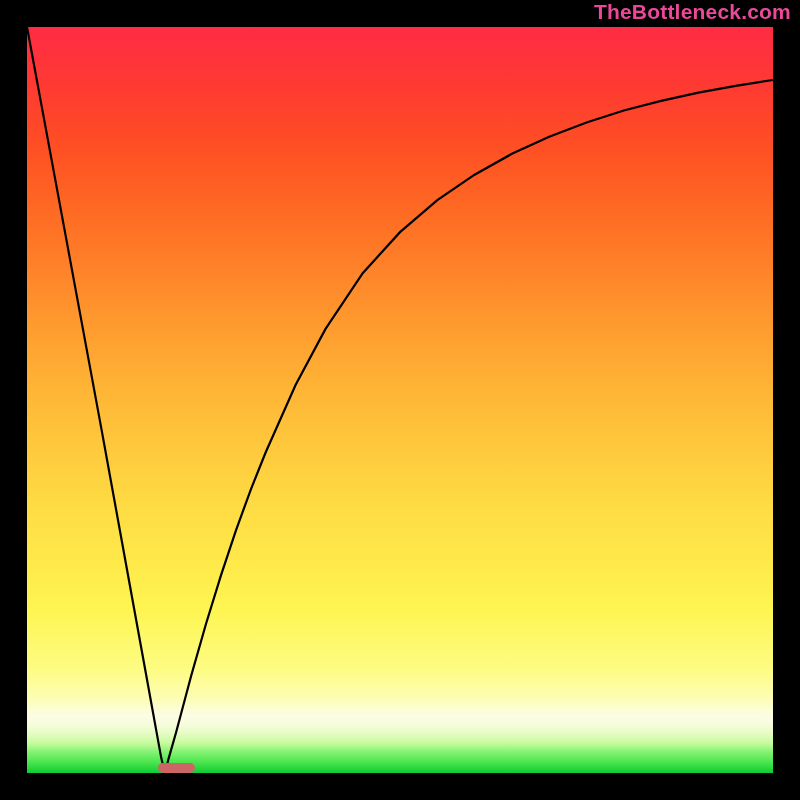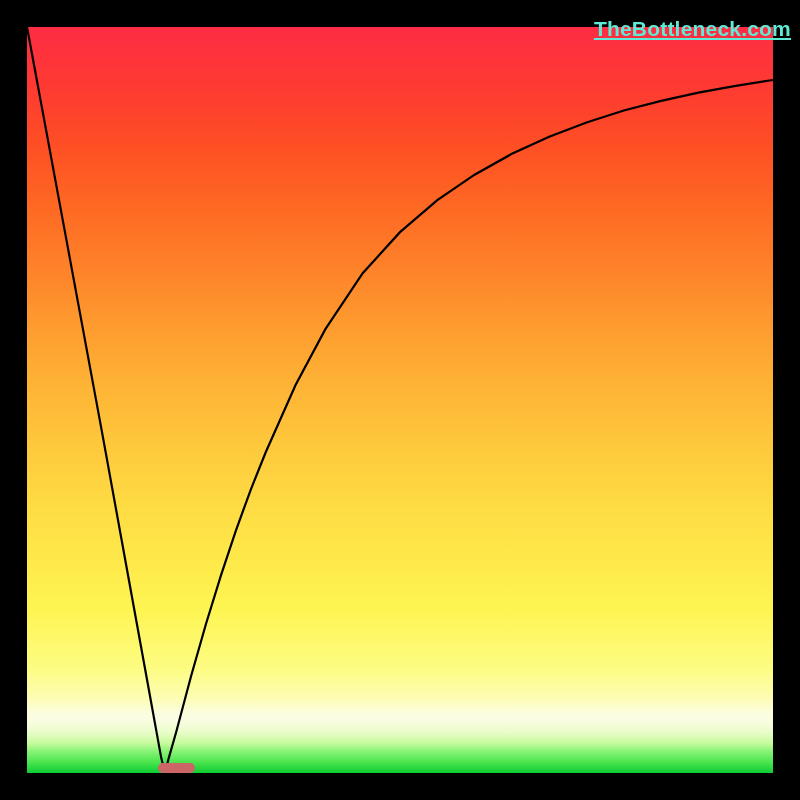--- a/index.html
+++ b/index.html
@@ -56,28 +56,27 @@
     width: 746px;
     height: 746px;
   }
   .marker {
     position: absolute;
     background: #cc6666;
     border-radius: 6px;
   }
   .watermark {
     position: absolute;
-    top: 17px;
+    top: 0;
     right: 9px;
     font-family: Arial, Helvetica, sans-serif;
     font-size: 21px;
     font-weight: 600;
-    color: #5eead4;
+    color: #ec4899;
     letter-spacing: 0.2px;
-    text-decoration: underline;
   }
 </style>
 </head>
 <body>
 
 <div class="frame">
   <div class="plot-bg"></div>
 
   <svg class="curve-svg" viewBox="0 0 746 746" preserveAspectRatio="none">
     <path id="curve-path" d="M 0.00 0.00 L 37.30 201.42 L 74.60 402.84 L 104.44 566.96 L 119.36 649.02 L 134.28 731.08 L 138.01 746.00 L 141.74 731.08 L 149.20 704.97 L 164.12 649.02 L 179.04 596.80 L 193.96 548.31 L 208.88 503.55 L 223.80 462.52 L 238.72 425.22 L 268.56 358.08 L 298.40 302.13 L 335.70 246.18 L 373.00 205.15 L 410.30 173.07 L 447.60 147.71 L 484.90 126.82 L 522.20 109.66 L 559.50 95.49 L 596.80 83.55 L 634.10 73.85 L 671.40 65.65 L 708.70 58.93 L 746.00 52.97" fill="none" stroke="#000000" stroke-width="2.2"></path>

